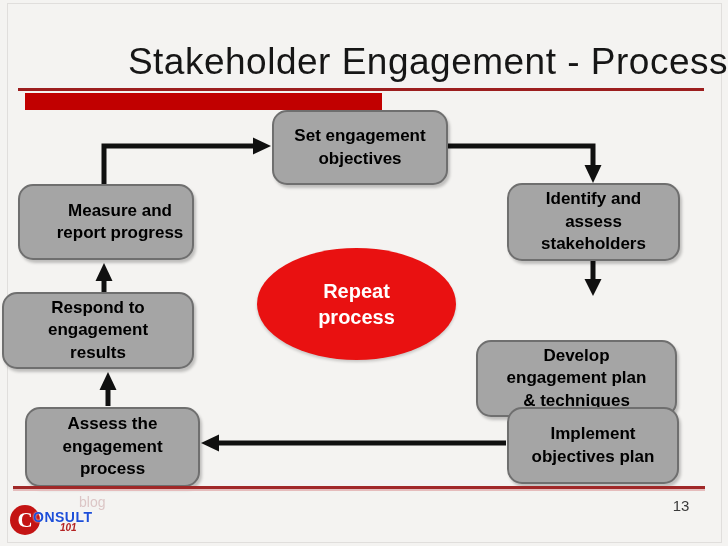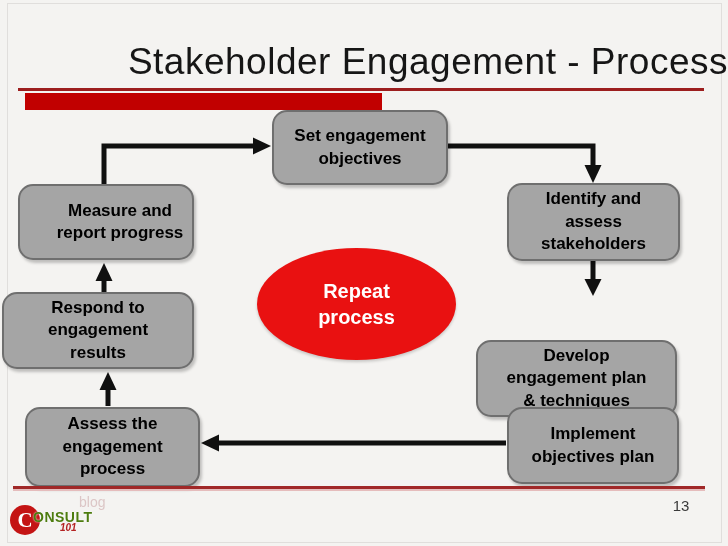--- a/index.html
+++ b/index.html
@@ -78,21 +78,21 @@
     border-radius:50%;
     background:#c41414;
     display:flex;align-items:center;justify-content:center;
   }
   .logo-letter{
     font-size:21px;font-weight:700;color:#ffffff;line-height:1;
     font-family:"Liberation Serif", serif;
   }
   .logo-name{
     position:absolute;left:33px;top:509px;
-    font-size:14px;font-weight:700;color:#4d7c0f;
+    font-size:14px;font-weight:700;color:#1d4ed8;
     letter-spacing:.5px;
     text-shadow:0 0 2px #ffffff;
   }
   .logo-number{
     position:absolute;left:60px;top:522px;
     font-size:10px;font-weight:700;font-style:italic;color:#b42222;
     font-family:Liberation Sans, sans-serif;
   }
   .page-number{
     position:absolute;left:666px;top:497px;width:30px;

